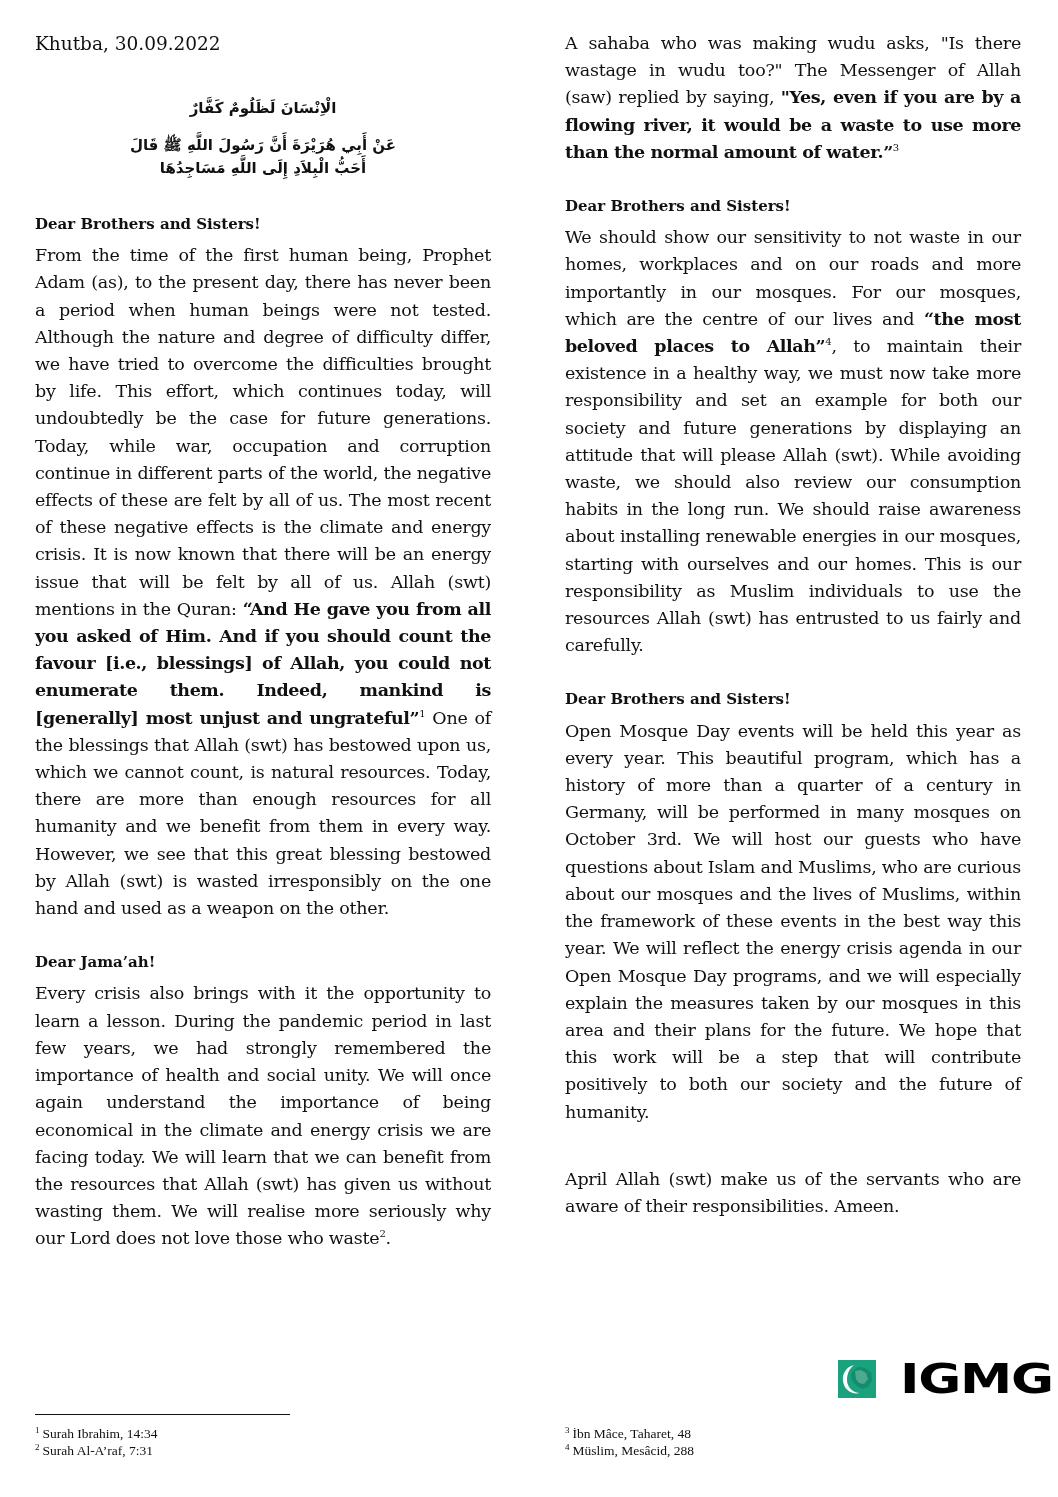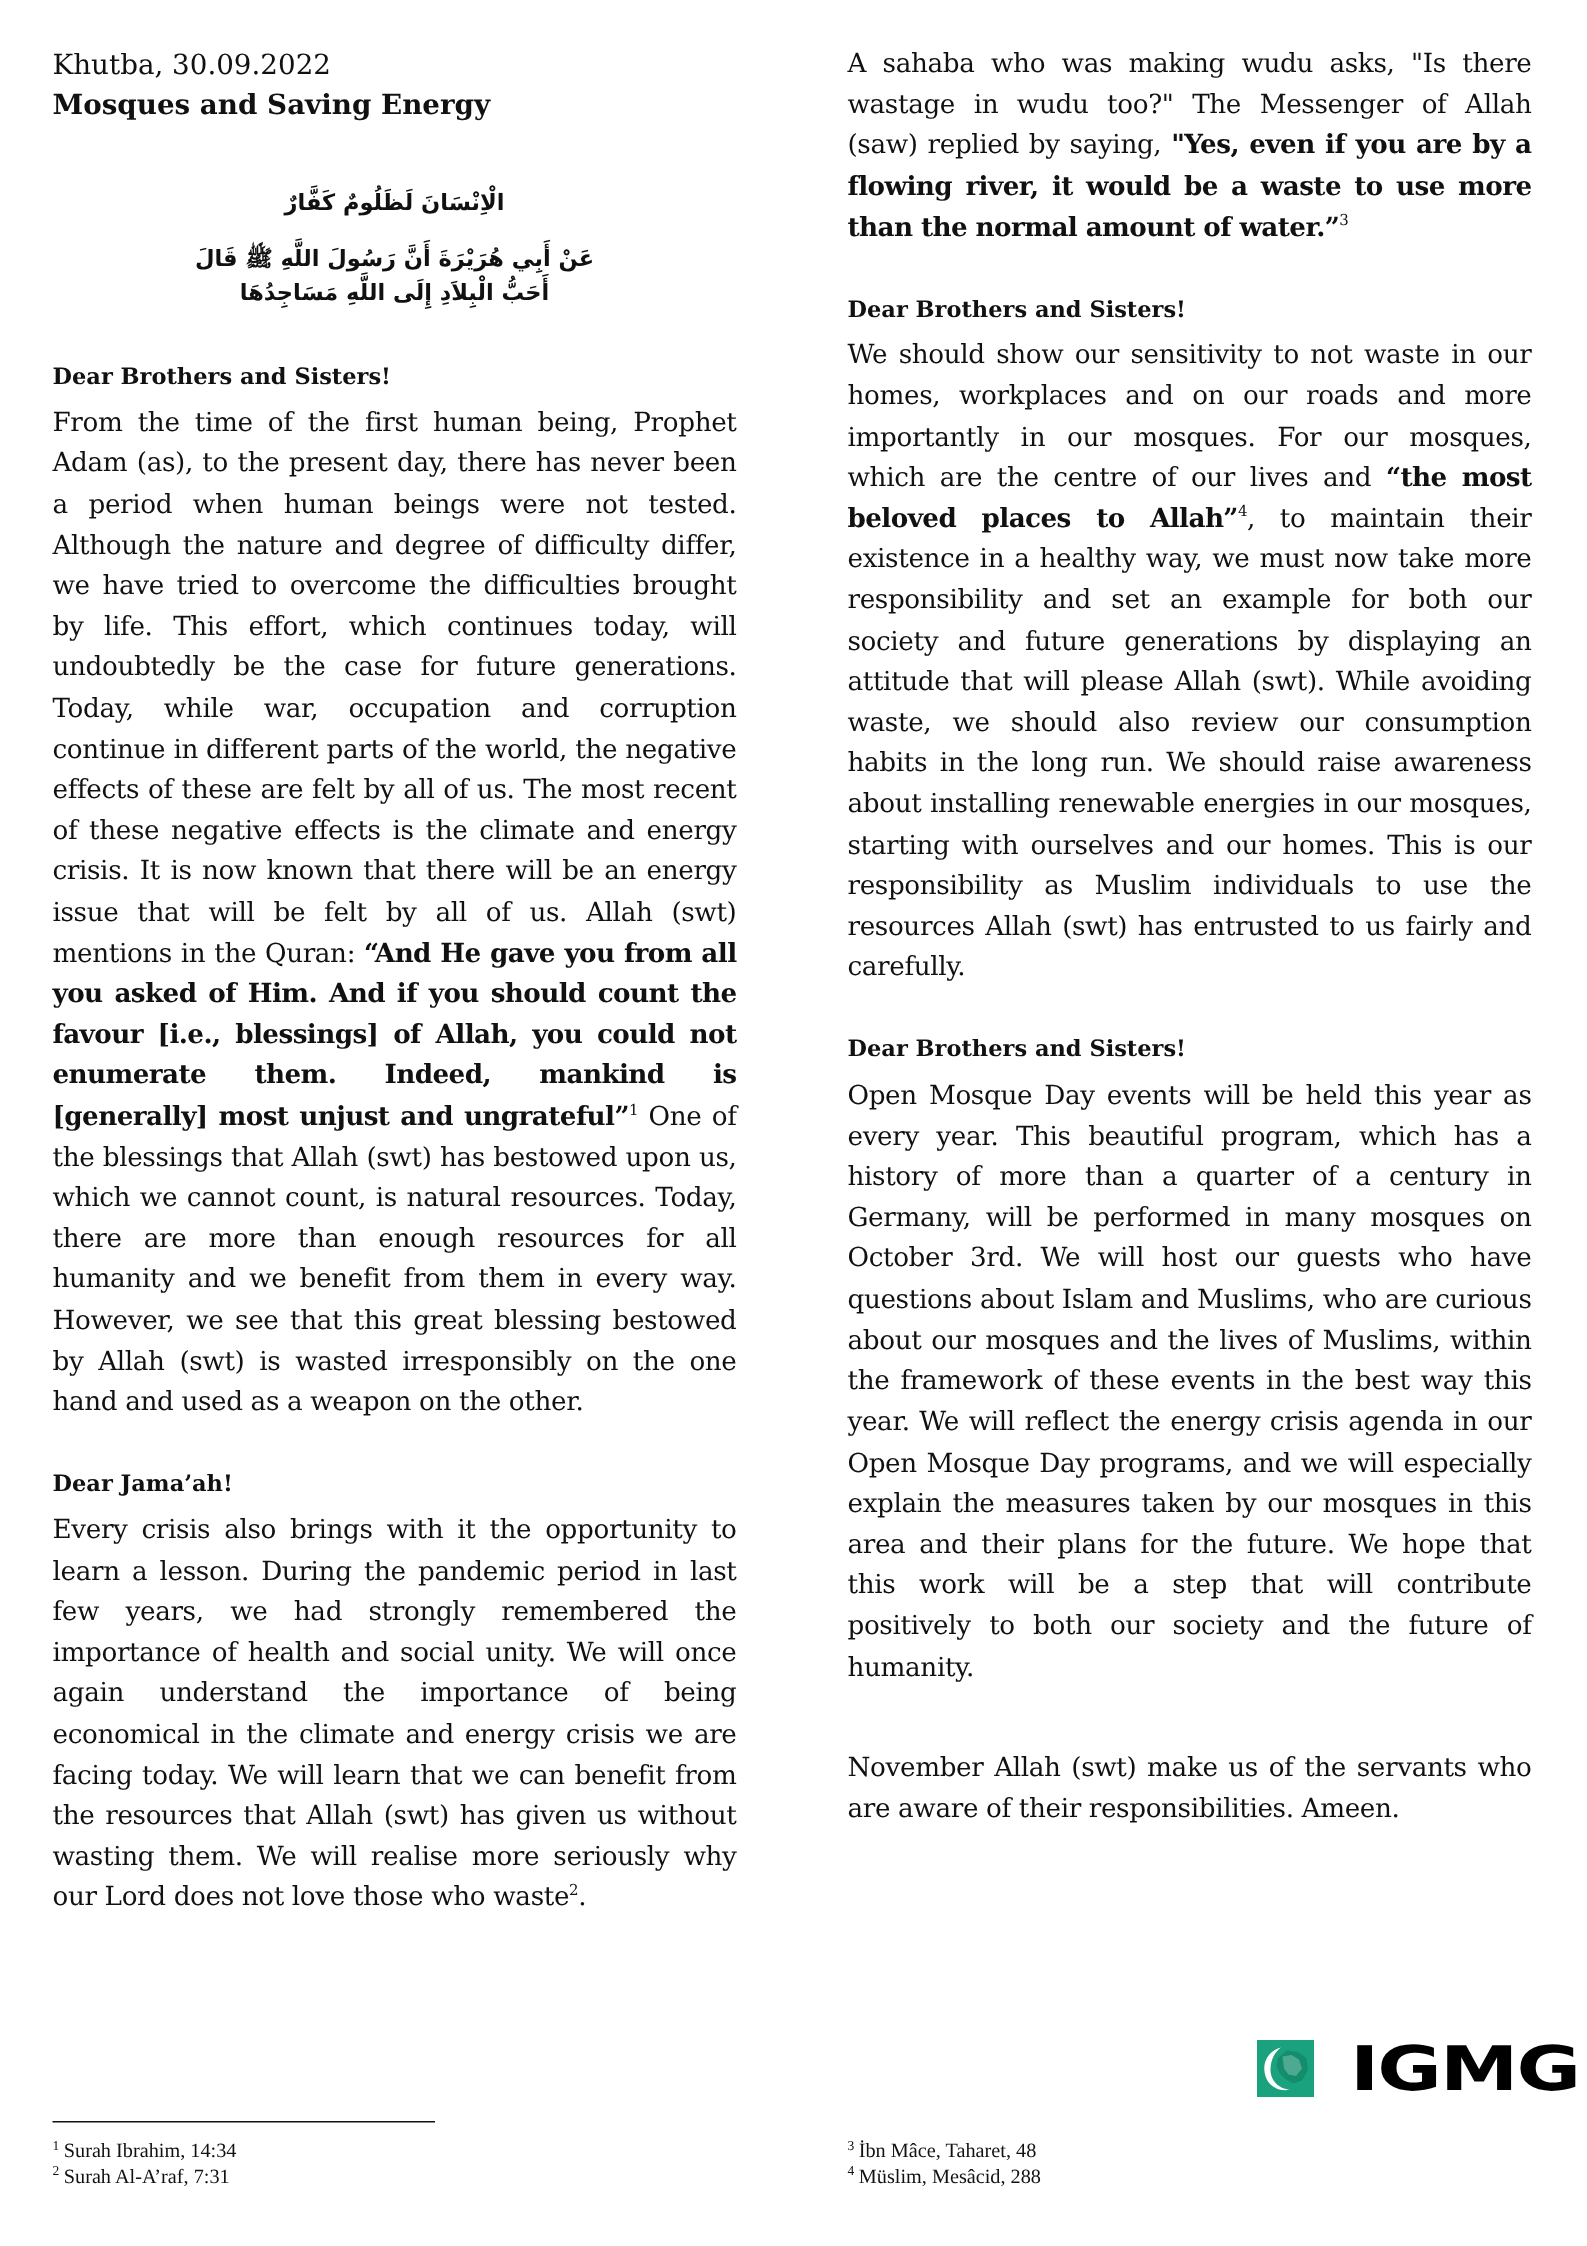--- a/index.html
+++ b/index.html
@@ -31,21 +31,20 @@
   .logo-text { font-family: "DejaVu Sans", sans-serif; font-weight: bold; font-size: 41px;
                letter-spacing: -1px; color: #000; line-height: 38px; transform: scaleX(1.28); transform-origin: left center; }
 </style>
 </head>
 <body>
 
 <div class="page">
 
   <div class="col col-left">
     <p class="date">Khutba, 30.09.2022</p>
-    <p class="title">Mosques and Saving Energy</p>
 
     <p class="arabic arabic-1">
       <br>
       <span>الْاِنْسَانَ لَظَلُومٌ كَفَّارٌ</span>
     </p>
     <p class="arabic arabic-2">
       <span>عَنْ أَبِي هُرَيْرَةَ أَنَّ رَسُولَ اللَّهِ ﷺ قَالَ</span><br>
       <span>أَحَبُّ الْبِلاَدِ إِلَى اللَّهِ مَسَاجِدُهَا</span>
     </p>
 
@@ -58,21 +57,21 @@
 
   <div class="col col-right">
     <p class="para"><span>A sahaba who was making wudu asks, "Is there wastage in wudu too?" The Messenger of Allah (saw) replied by saying, </span><b>"Yes, even if you are by a flowing river, it would be a waste to use more than the normal amount of water.”</b><sup>3</sup></p>
 
     <p class="heading gap-heading">Dear Brothers and Sisters!</p>
     <p class="para gap-small"><span>We should show our sensitivity to not waste in our homes, workplaces and on our roads and more importantly in our mosques. For our mosques, which are the centre of our lives and </span><b>“the most beloved places to Allah”</b><sup>4</sup><span>, to maintain their existence in a healthy way, we must now take more responsibility and set an example for both our society and future generations by displaying an attitude that will please Allah (swt). While avoiding waste, we should also review our consumption habits in the long run. We should raise awareness about installing renewable energies in our mosques, starting with ourselves and our homes. This is our responsibility as Muslim individuals to use the resources Allah (swt) has entrusted to us fairly and carefully.</span></p>
 
     <p class="heading gap-heading">Dear Brothers and Sisters!</p>
     <p class="para gap-small">Open Mosque Day events will be held this year as every year. This beautiful program, which has a history of more than a quarter of a century in Germany, will be performed in many mosques on October 3rd. We will host our guests who have questions about Islam and Muslims, who are curious about our mosques and the lives of Muslims, within the framework of these events in the best way this year. We will reflect the energy crisis agenda in our Open Mosque Day programs, and we will especially explain the measures taken by our mosques in this area and their plans for the future. We hope that this work will be a step that will contribute positively to both our society and the future of humanity.</p>
 
-    <p class="para" style="margin-top:40px">November Allah (swt) make us of the servants who are aware of their responsibilities. Ameen.</p>
+    <p class="para" style="margin-top:40px">April Allah (swt) make us of the servants who are aware of their responsibilities. Ameen.</p>
   </div>
 
   <div class="logo">
     <div class="logo-mark">
       <svg width="38" height="38" viewBox="0 0 38 38">
         <rect width="38" height="38" fill="#1aa17d"></rect>
         <path d="M16 5 C8 7 4 14 5 21 C6 30 14 35 22 33 C15 33 9 27 9 20 C9 13 12 8 16 5 Z" fill="#ffffff"></path>
         <path d="M14 12 L20 7 L27 8 L33 12 L34 20 L30 27 L24 29 L19 26 L15 22 L13 17 Z" fill="#0f7d5e" opacity="0.55"></path>
         <path d="M17 11 L23 10 L28 13 L30 19 L26 24 L21 23 L18 19 Z" fill="#ffffff" opacity="0.25"></path>
       </svg>

